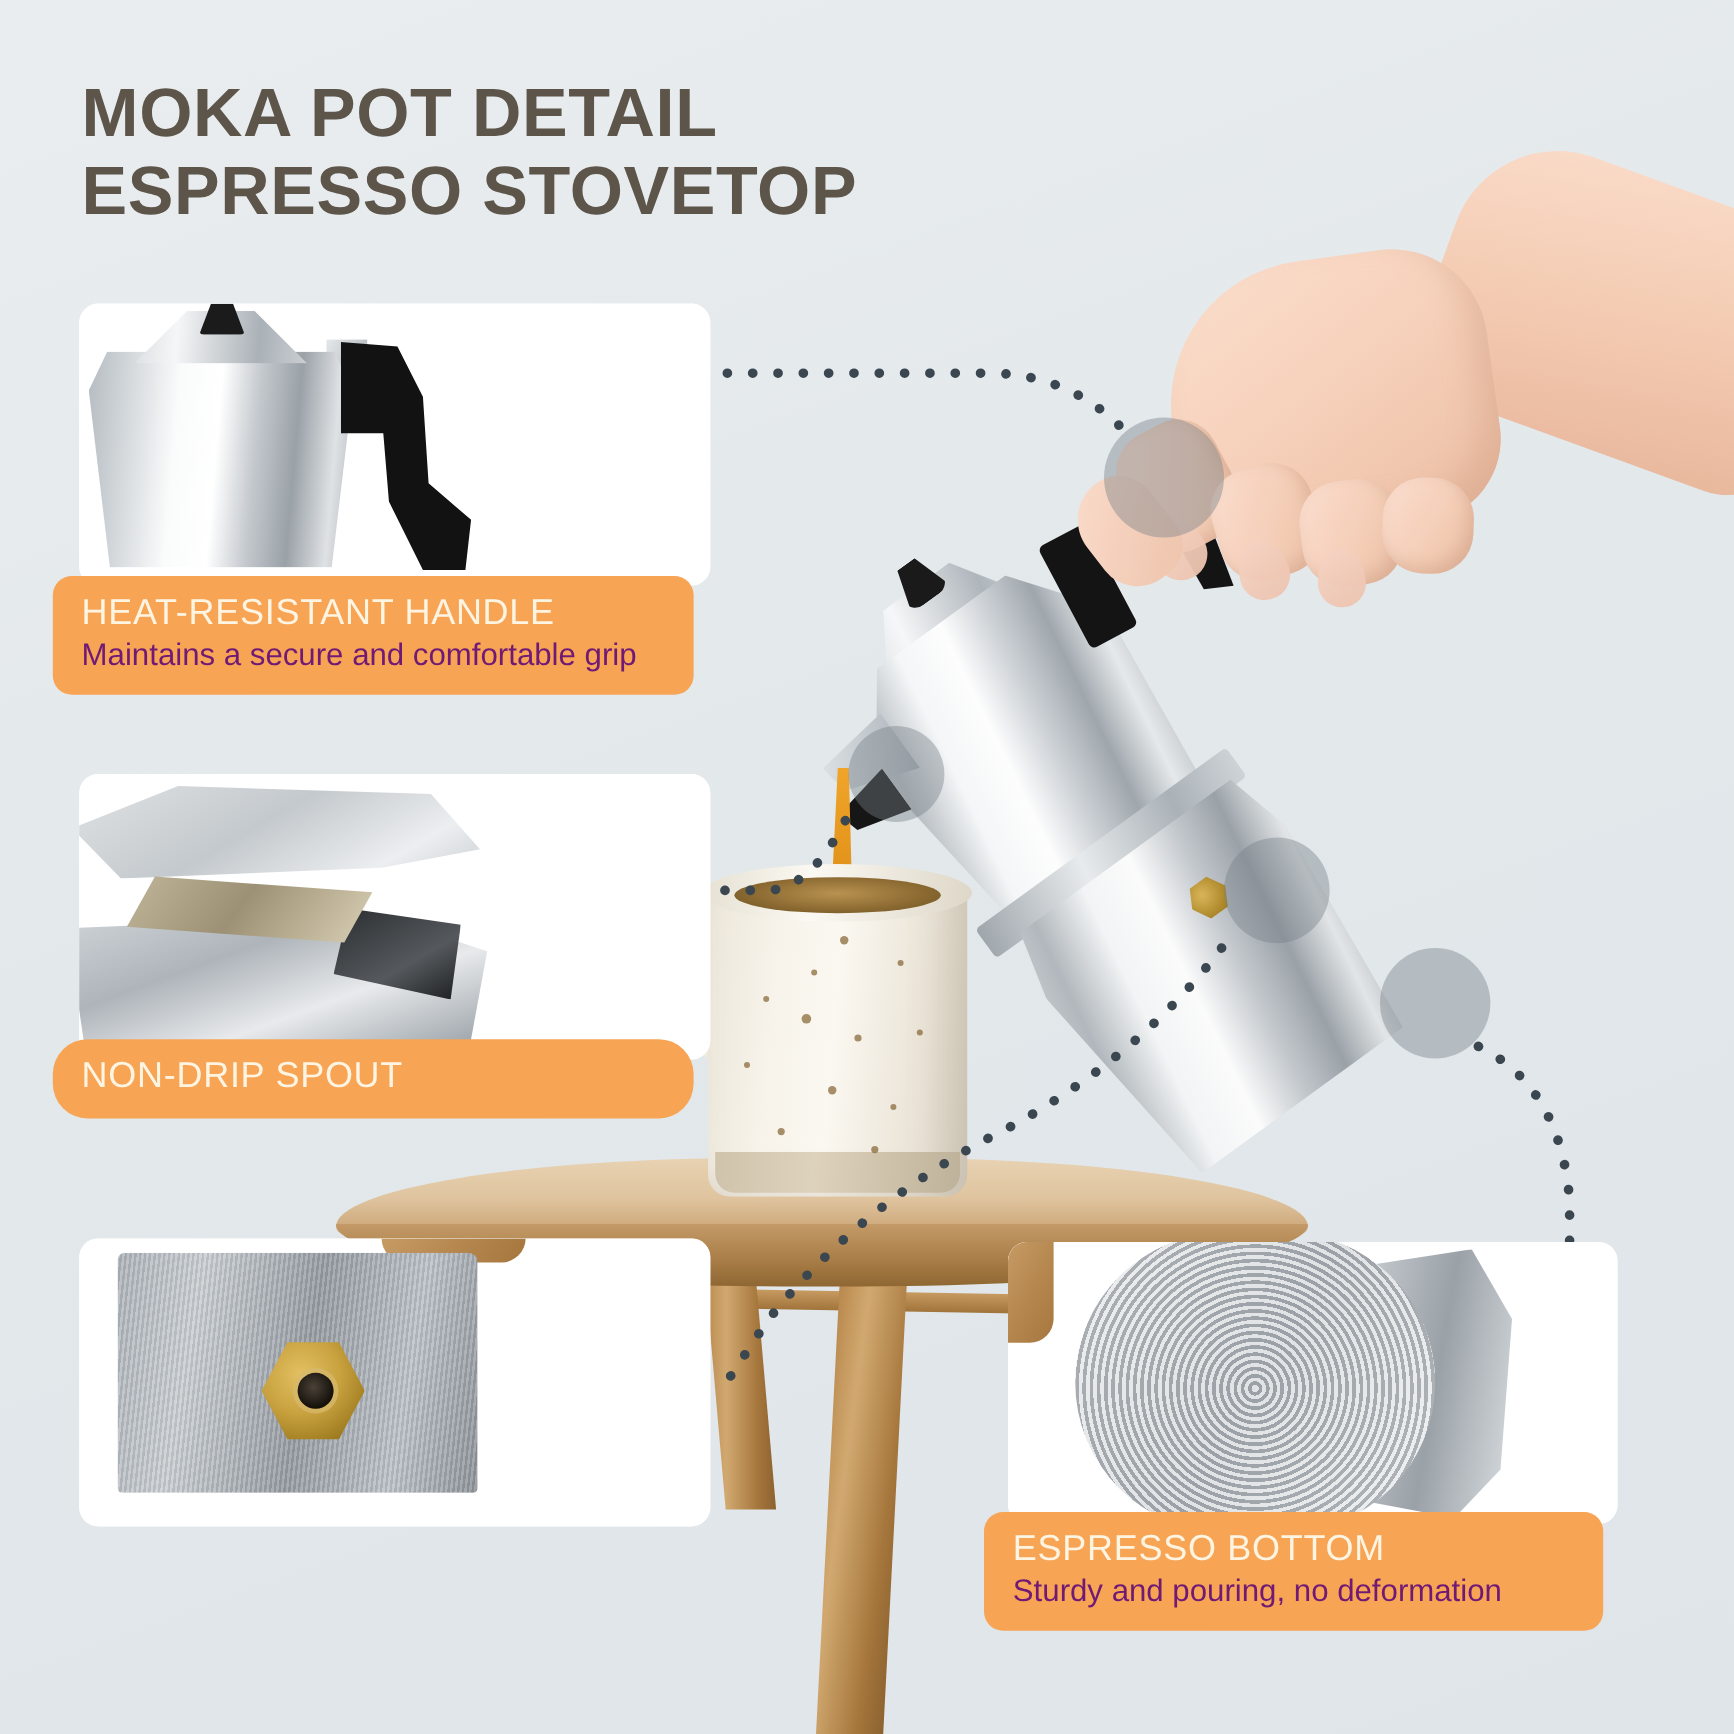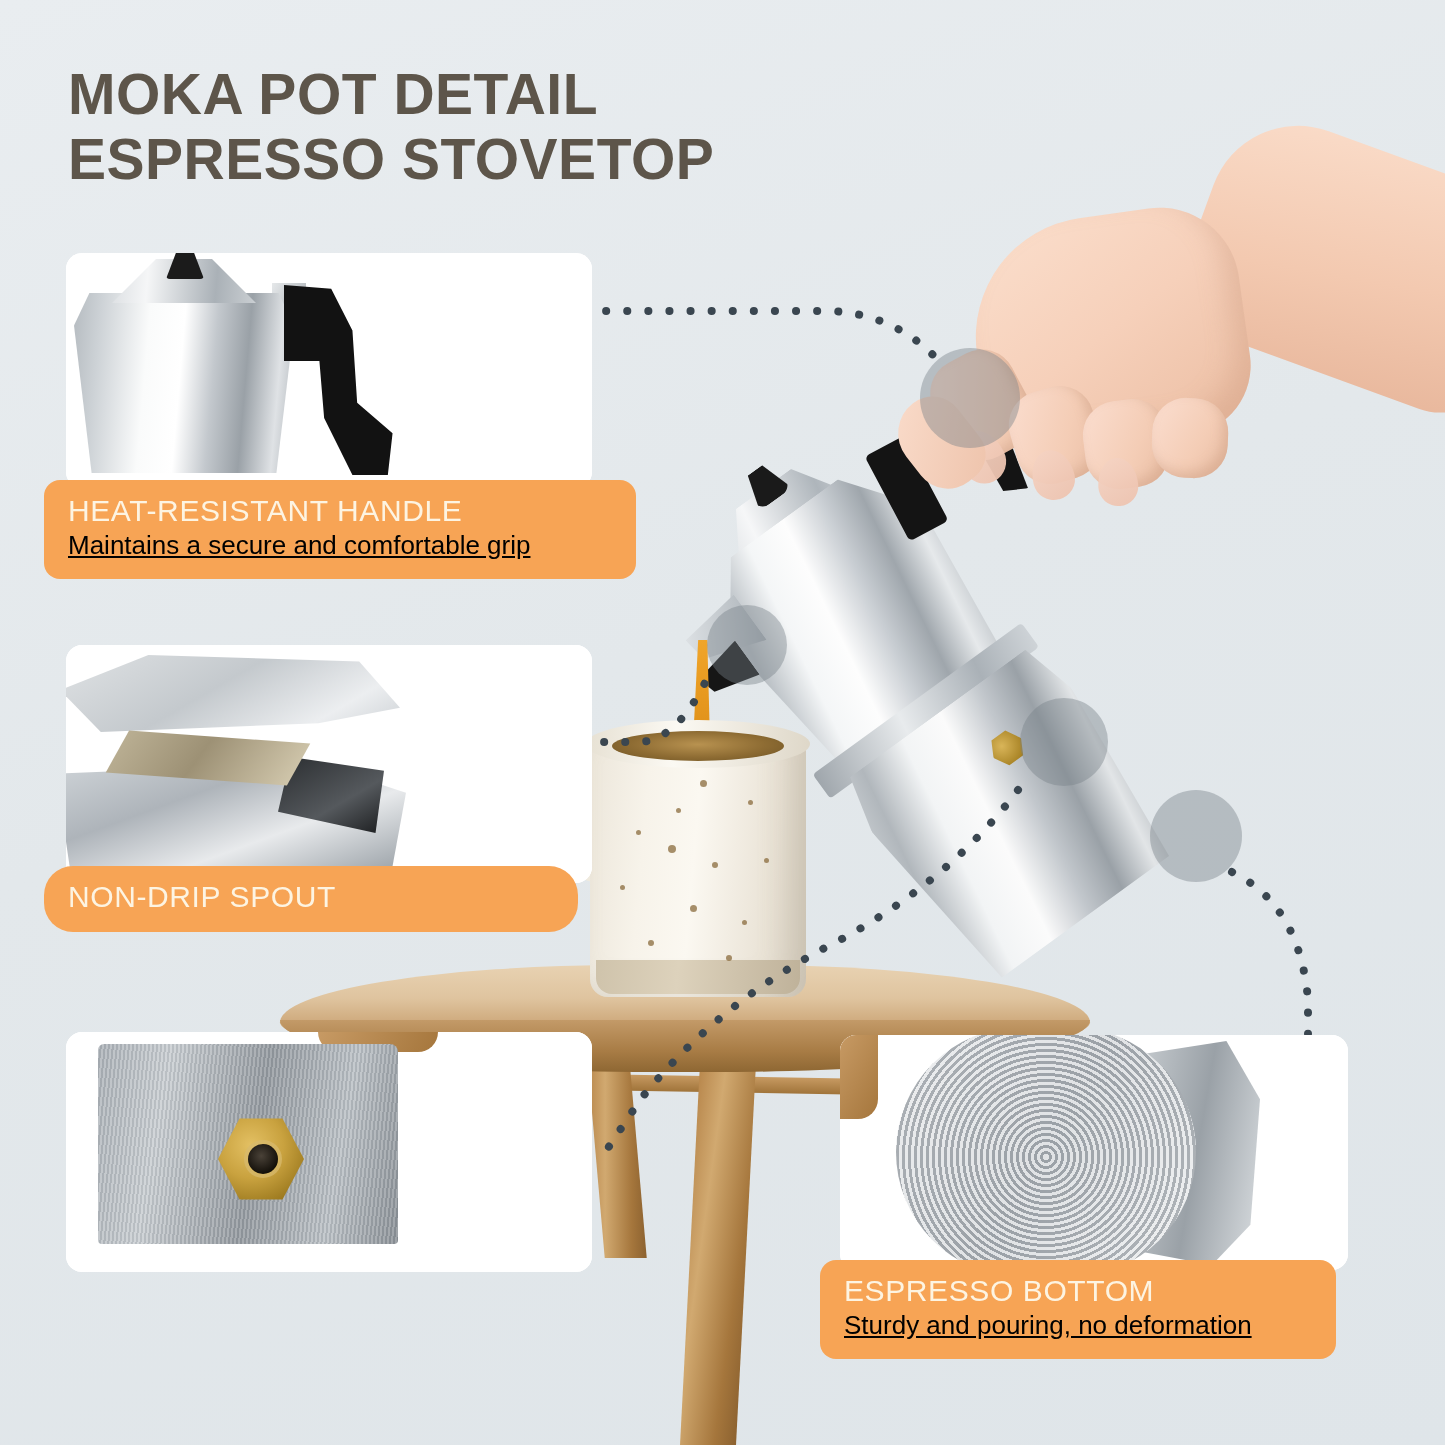--- a/index.html
+++ b/index.html
@@ -211,21 +211,21 @@
   .card-band {
     position:absolute; left:0;
     background:#f7a455; border-radius:16px;
     padding:14px 22px 18px 24px;
   }
   .band-title {
     font-size:30px; font-weight:normal; letter-spacing:.6px;
     color:#fdf4e2; line-height:1.12; white-space:nowrap;
   }
   .band-desc {
-    font-size:26px; color:#000000; line-height:1.2; margin-top:2px;text-decoration:underline;
+    font-size:26px; color:#701a75; line-height:1.2; margin-top:2px;
   }
 
   
   .photo-bg { position:absolute; inset:0; background:#fff; }
 
   
   .h-body {
     position:absolute; left:8px; top:40px; width:220px; height:180px;
     background:linear-gradient(95deg,#b5bbc0 0%,#cdd2d6 12%,#fafbfb 33%,#ffffff 48%,
                                #c3c8cd 62%,#9aa1a7 76%,#dfe2e5 90%,#aeb4b9 100%);
@@ -394,21 +394,21 @@
 
   <div class="card" style="left:44px;top:253px;width:548px;height:355px;">
     <div class="card-photo" style="width:526px;height:235px;">
       <div class="photo-bg"></div>
       <div class="h-collar"></div>
       <div class="h-body"></div>
       <div class="h-lid"></div>
       <div class="h-knob"></div>
       <div class="h-handle"></div>
     </div>
-    <div class="card-band" style="top:227px;width:592px;">
+    <div class="card-band" style="top:227px;width:534px;">
       <div class="band-title">HEAT-RESISTANT HANDLE</div>
       <div class="band-desc">Maintains a secure and comfortable grip</div>
     </div>
   </div>
 
   <div class="card" style="left:44px;top:645px;width:548px;height:345px;">
     <div class="card-photo" style="width:526px;height:238px;">
       <div class="photo-bg"></div>
       <div class="s-lower"></div>
       <div class="s-hole"></div>

